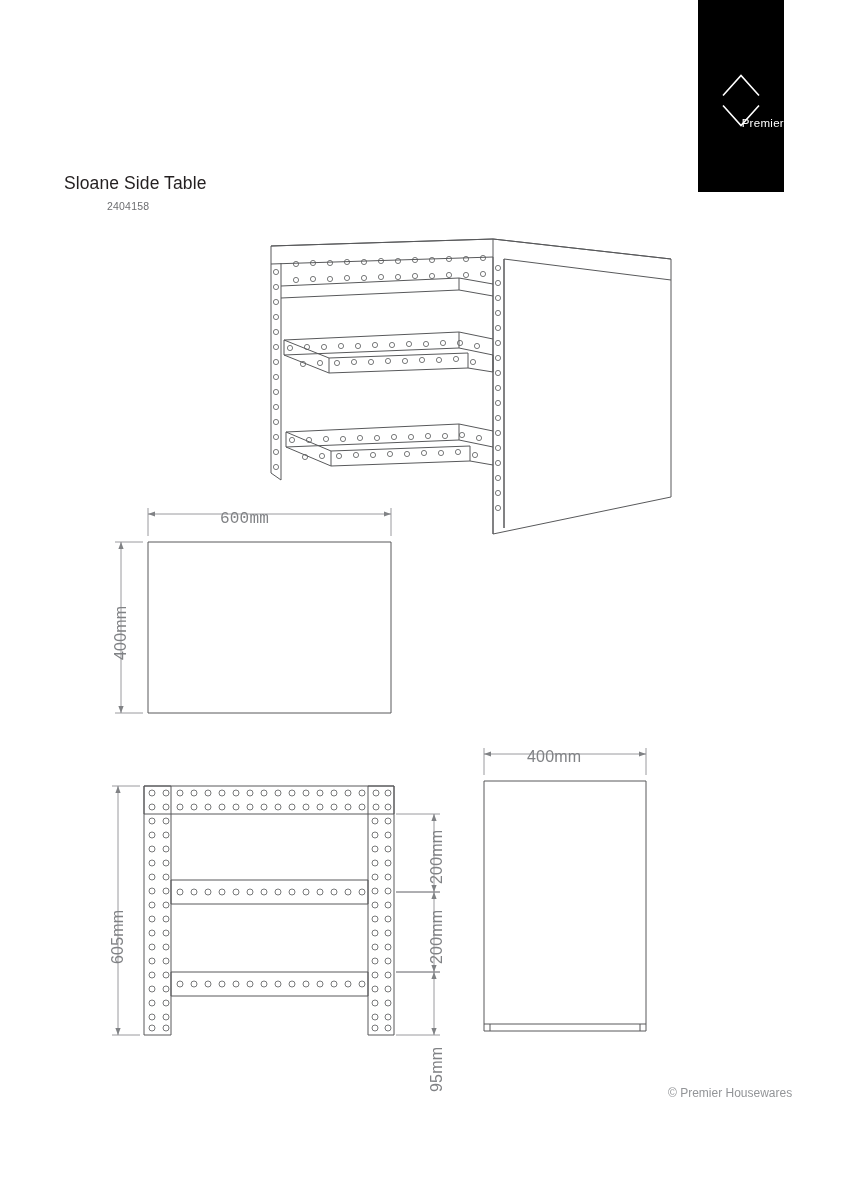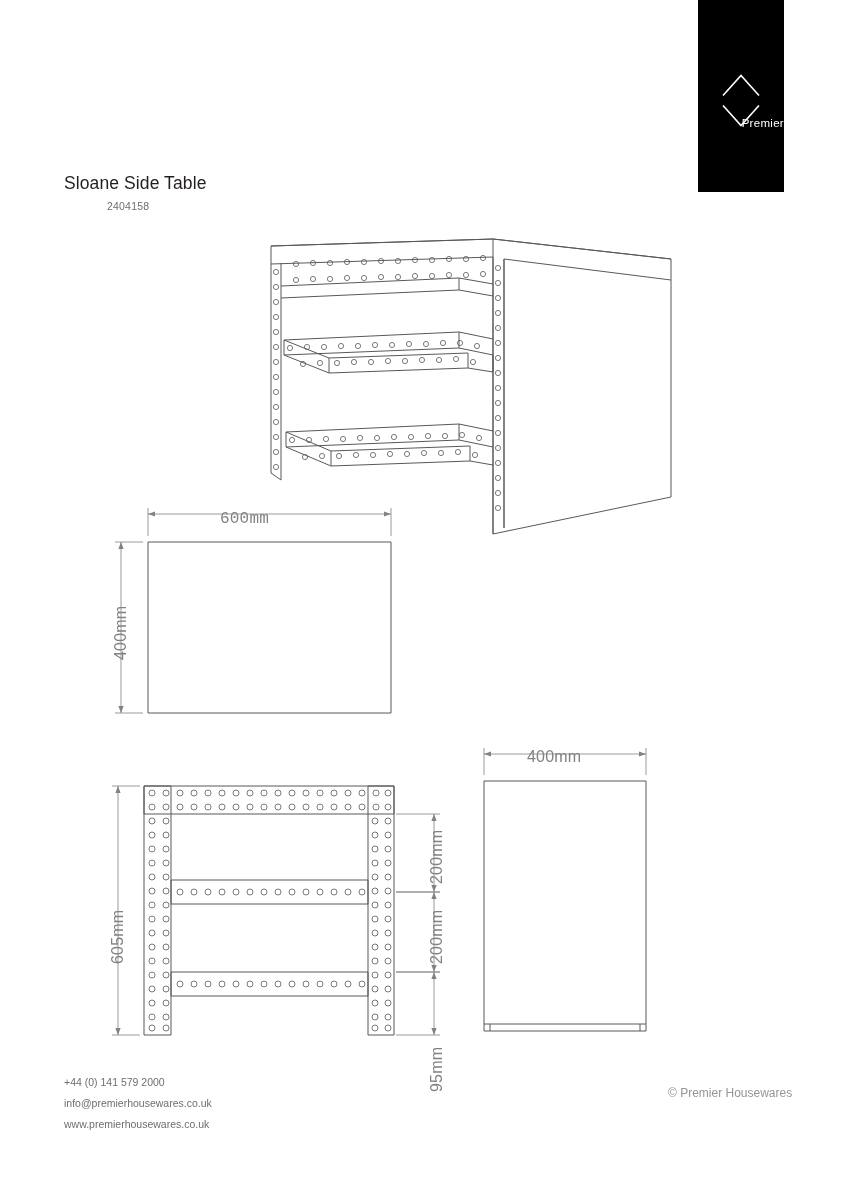--- a/index.html
+++ b/index.html
@@ -506,20 +506,15 @@
   <div class="dim-label" style="left:220px; top:510px;font-family:Liberation Mono, monospace;">600mm</div>
   <div class="dim-label vertical" style="left:112px; top:660px;">400mm</div>
 
   <div class="dim-label vertical" style="left:109px; top:964px;">605mm</div>
   <div class="dim-label vertical" style="left:428px; top:884px;">200mm</div>
   <div class="dim-label vertical" style="left:428px; top:964px;">200mm</div>
   <div class="dim-label vertical" style="left:428px; top:1092px;">95mm</div>
 
   <div class="dim-label" style="left:527px; top:748px;">400mm</div>
 
-  <div class="footer-left">
-    <div>+44 (0) 141 579 2000</div>
-    <div>info@premierhousewares.co.uk</div>
-    <div>www.premierhousewares.co.uk</div>
-  </div>
   <div class="footer-right">© Premier Housewares</div>
 
 </div>
 
 </body></html>

